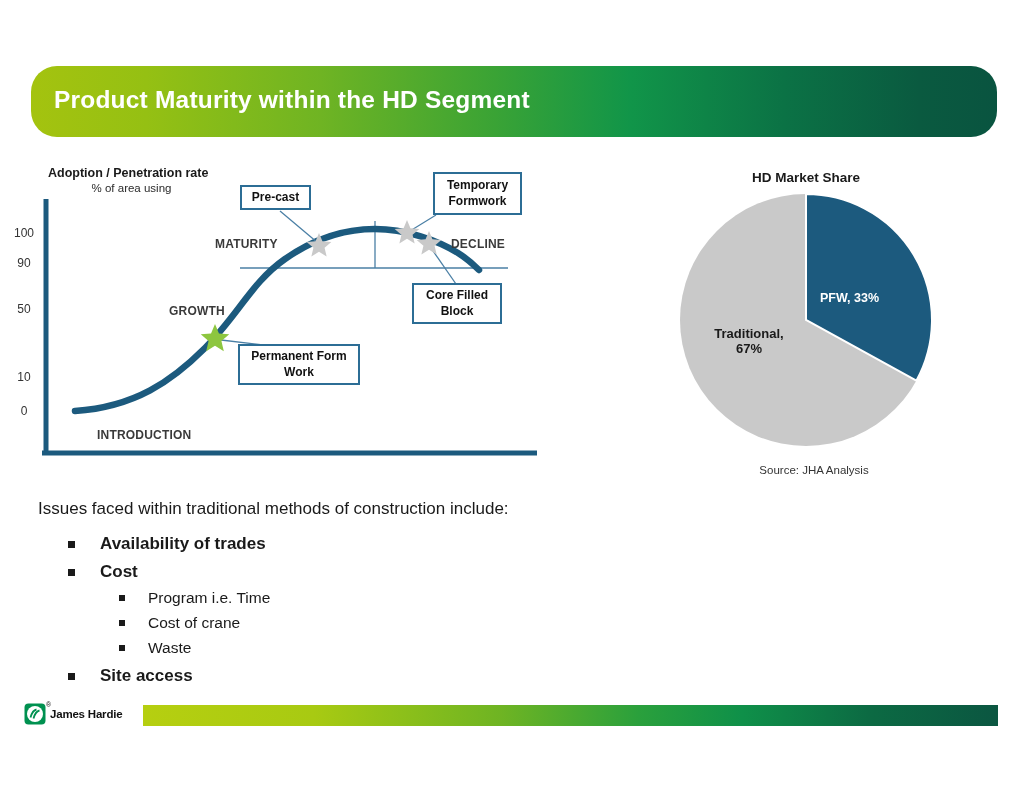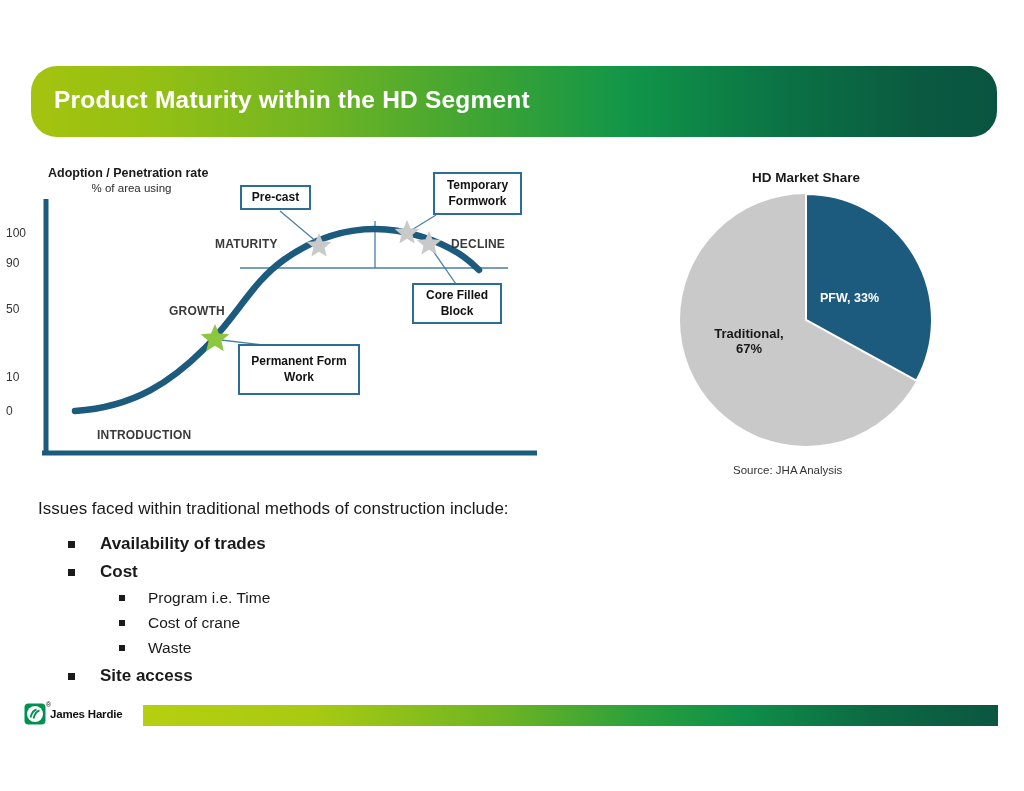--- a/index.html
+++ b/index.html
@@ -10,36 +10,36 @@
   svg.gfx { position:absolute; left:0; top:0; width:1024px; height:791px; }
 
   
   .hdr { position:absolute; left:31px; top:66px; width:966px; height:71px;
          background:linear-gradient(90deg,#a4c30f 0%,#95c013 12%,#6fb423 30%,#3aa335 48%,#119549 62%,#0b7245 78%,#0a5a40 92%,#095440 100%);border-radius:26px; }
   .hdr-title { position:absolute; left:23px; top:20px; color:#ffffff; font-weight:bold; font-size:24.5px; letter-spacing:0.2px; }
 
   
   .axis-title { position:absolute; left:48px; top:166px; font-size:12.5px; font-weight:bold; color:#1a1a1a; }
   .axis-sub   { position:absolute; left:48px; top:182px; width:167px; text-align:center; font-size:11.5px; color:#2a2a2a; }
-  .tick { position:absolute; left:6px; width:36px; text-align:left; font-size:12px; color:#333333; }
+  .tick { position:absolute; left:6px; width:36px; text-align:center; font-size:12px; color:#333333; }
   .phase { position:absolute; font-size:12px; font-weight:bold; color:#3a3a3a; letter-spacing:0.2px; }
   .callout { position:absolute; background:#ffffff; border:2px solid #2c6d95; color:#111111;
              font-weight:bold; font-size:12px; line-height:1.3; text-align:center;
              display:flex; align-items:center; justify-content:center; padding:2px 4px; }
   .xlabel-box { position:absolute; left:202px; top:458px; width:195px; height:18px;
                 border:1px solid #2c6d95; background:#ffffff; display:flex; align-items:center; justify-content:center;
                 font-size:12.5px; font-weight:bold; color:#111111; }
 
   
   .pie-title { position:absolute; left:706px; top:170px; width:200px; text-align:center;
                font-size:13.5px; font-weight:bold; color:#1a1a1a; }
   .pie-pfw { position:absolute; left:820px; top:291px; color:#ffffff; font-weight:bold; font-size:12.5px; }
   .pie-trad { position:absolute; left:698px; top:326px; width:102px; text-align:center;
               color:#1a1a1a; font-weight:bold; font-size:13px; line-height:15px; }
-  .pie-src { position:absolute; left:733px; top:464px; width:200px; 
+  .pie-src { position:absolute; left:714px; top:464px; width:200px; text-align:center;
              font-size:11.5px; color:#333333; }
 
   
   .issues-head { position:absolute; left:38px; top:499px; font-size:17px; color:#1a1a1a; }
   .li { position:absolute; color:#1a1a1a; }
   .li1 { font-size:17px; font-weight:bold; }
   .li2 { font-size:15.5px; }
   .sq { position:absolute; background:#1a1a1a; }
   .sq1 { width:7px; height:7px; }
   .sq2 { width:6px; height:6px; }
@@ -96,21 +96,21 @@
   <div class="tick" style="top:404px;">0</div>
 
   <div class="phase" style="left:215px; top:237px;">MATURITY</div>
   <div class="phase" style="left:451px; top:237px;">DECLINE</div>
   <div class="phase" style="left:169px; top:304px;">GROWTH</div>
   <div class="phase" style="left:97px; top:428px;">INTRODUCTION</div>
 
   <div class="callout" style="left:240px; top:185px; width:71px; height:25px;">Pre-cast</div>
   <div class="callout" style="left:412px; top:283px; width:90px; height:41px;">Core Filled Block</div>
   <div class="callout" style="left:433px; top:172px; width:89px; height:43px;">Temporary Formwork</div>
-  <div class="callout" style="left:238px; top:344px; width:122px; height:51px;">Permanent Form Work</div>
+  <div class="callout" style="left:238px; top:344px; width:122px; height:41px;">Permanent Form Work</div>
 
 
   <div class="pie-title">HD Market Share</div>
   <div class="pie-pfw">PFW, 33%</div>
   <div class="pie-trad">
     <div>Traditional,</div>
     <div>67%</div>
   </div>
   <div class="pie-src">Source: JHA Analysis</div>
 

